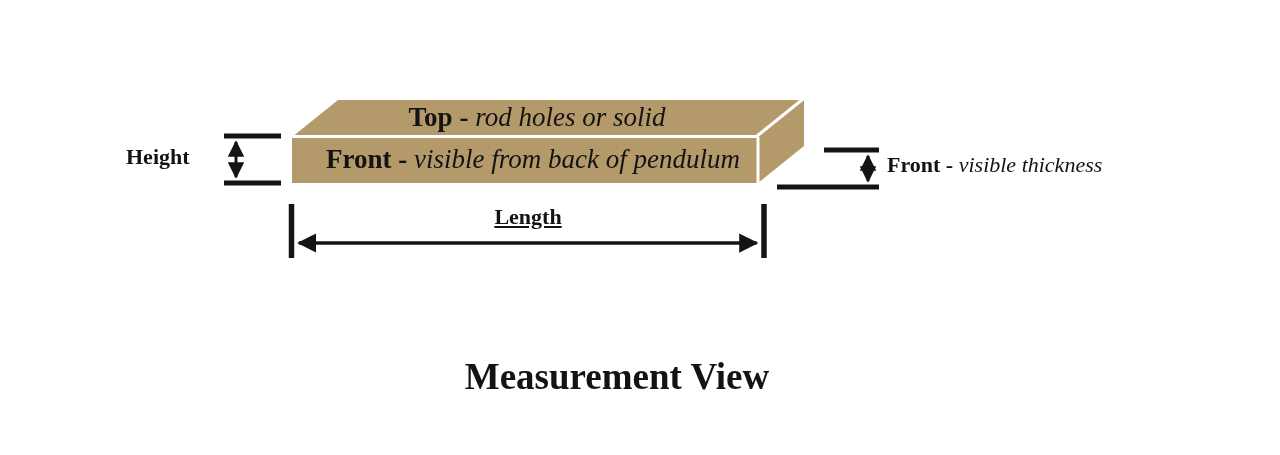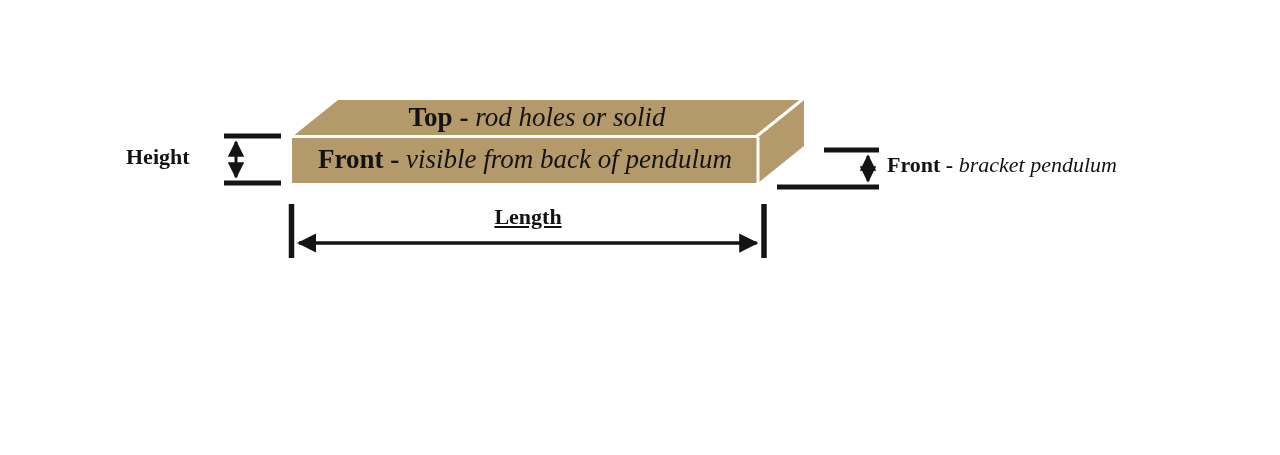--- a/index.html
+++ b/index.html
@@ -59,28 +59,29 @@
     <line class="blk" x1="824" y1="150" x2="879" y2="150" stroke-width="5"></line>
     <line class="blk" x1="777" y1="187" x2="879" y2="187" stroke-width="5"></line>
     <line class="blk" x1="868" y1="156" x2="868" y2="181" stroke-width="3" marker-start="url(#arrow)" marker-end="url(#arrow)"></line>
   </svg>
 
   <div class="label face-label" style="left:292px; top:104px; width:490px;">
     <span class="lbl">Top -</span>
     <span class="desc">rod holes or solid</span>
   </div>
 
-  <div class="label face-label" style="left:292px; top:146px; width:466px;">
+  <div class="label face-label" style="left:300px; top:146px; width:466px;">
     <span class="lbl">Front -</span>
     <span class="desc">visible from back of pendulum</span>
   </div>
 
   <div class="label dim-label" style="left:126px; top:146px;"><span>Height</span></div>
 
   <div class="label dim-label" style="left:292px; top:206px; width:472px; text-align:center;text-decoration:underline;"><span>Length</span></div>
 
   <div class="label dim-label" style="left:887px; top:154px;">
     <span class="lbl">Front -</span>
-    <span class="desc">bracket pendulum</span>
+    <span class="desc">visible thickness</span>
   </div>
 
+  <div class="title">Measurement View</div>
 
 </div>
 
 </body></html>

